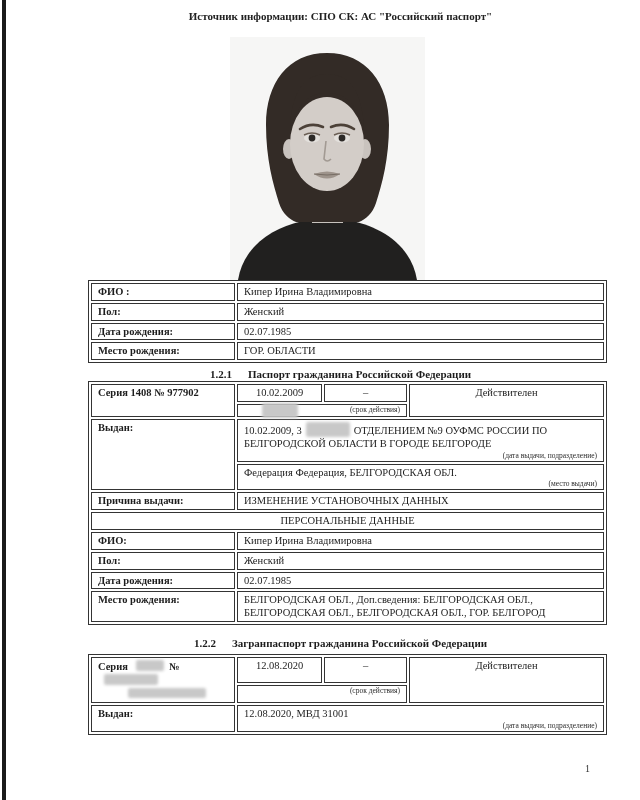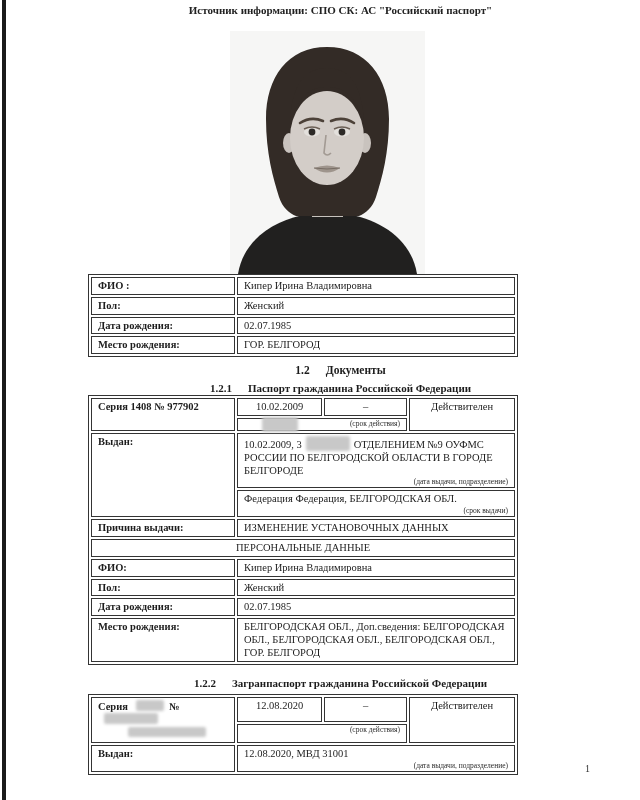--- a/index.html
+++ b/index.html
@@ -6,33 +6,33 @@
   body{
     width:640px;height:800px;background:#ffffff;overflow:hidden;
     font-family:"Liberation Serif","DejaVu Serif",serif;
     color:#1d1d1d;position:relative;
   }
   .scan-edge{position:absolute;left:2px;top:0;width:4px;height:800px;background:#1a1a1a;}
   .content{position:absolute;left:88px;top:0;width:505px;}
 
   .title{margin-top:8px;text-align:center;font-size:14px;font-weight:bold;line-height:18px;}
   .title .num{margin-right:18px;}
-  .source{margin-top:3px;text-align:center;font-size:11px;font-weight:bold;line-height:14px;color:#222;}
+  .source{margin-top:9px;text-align:center;font-size:11px;font-weight:bold;line-height:14px;color:#222;}
   .sec{ text-align:center;font-weight:bold;color:#1c1c1c;}
   .sec .num{margin-right:16px;}
   .sec-11{margin-top:11px;font-size:11.5px;line-height:14px;}
   .sec-12{margin-top:6px;font-size:11.5px;line-height:14px;}
   .sec-121,.sec-122{font-size:11px;line-height:13px;}
   .sec-121{margin-top:5px;}
   .sec-122{margin-top:12px;margin-bottom:4px;}
 
   .photo{display:block;margin:14px 0 0 142px;width:195px;height:243px;}
 
   table.doc{border-collapse:separate;border-spacing:2px;table-layout:fixed;
-    width:430px;border:1px solid #343434;background:#fff;}
+    width:519px;border:1px solid #343434;background:#fff;}
   table.doc td{border:1px solid #343434;vertical-align:top;
     font-size:10.5px;line-height:1.22;padding:2px 6px 1px;overflow:visible;}
   td.lbl{font-weight:bold;}
   td.ctr{text-align:center;}
   td.b{font-weight:normal;}
   .cap{display:block;text-align:right;font-size:7.5px;line-height:9px;color:#2b2b2b;}
   .cap-cell{padding-top:0 !important;padding-bottom:2px !important;position:relative;}
 
   .basic{margin-top:0;}
   .basic td{padding:3px 6px 2px;}
@@ -103,28 +103,25 @@
     <tr>
       <td class="lbl">Пол:</td>
       <td>Женский</td>
     </tr>
     <tr>
       <td class="lbl">Дата рождения:</td>
       <td>02.07.1985</td>
     </tr>
     <tr>
       <td class="lbl">Место рождения:</td>
-      <td>ГОР. БЕЛГОРОД</td>
+      <td>ГОР. ОБЛАСТИ</td>
     </tr>
   </tbody>
     </table>
 
-  <div class="sec sec-12">
-    <span class="num">1.2</span><span>Документы</span>
-  </div>
 
   <div class="sec sec-121">
     <span class="num">1.2.1</span><span>Паспорт гражданина Российской Федерации</span>
   </div>
 
   <table class="doc">
     <colgroup>
         <col style="width:144px">
         <col style="width:85px">
         <col style="width:83px">
@@ -146,21 +143,21 @@
     <tr>
       <td class="lbl" rowspan="2">Выдан:</td>
       <td colspan="3">
         <span>10.02.2009, 3</span><span class="redact r-issue"></span><span>ОТДЕЛЕНИЕМ №9 ОУФМС РОССИИ ПО БЕЛГОРОДСКОЙ ОБЛАСТИ В ГОРОДЕ БЕЛГОРОДЕ</span>
         <span class="cap">(дата выдачи, подразделение)</span>
       </td>
     </tr>
     <tr>
       <td colspan="3">
         <span>Федерация Федерация, БЕЛГОРОДСКАЯ ОБЛ.</span>
-        <span class="cap">(срок выдачи)</span>
+        <span class="cap">(место выдачи)</span>
       </td>
     </tr>
     <tr>
       <td class="lbl">Причина выдачи:</td>
       <td colspan="3">ИЗМЕНЕНИЕ УСТАНОВОЧНЫХ ДАННЫХ</td>
     </tr>
     <tr>
       <td colspan="4" class="ctr">ПЕРСОНАЛЬНЫЕ ДАННЫЕ</td>
     </tr>
     <tr>

